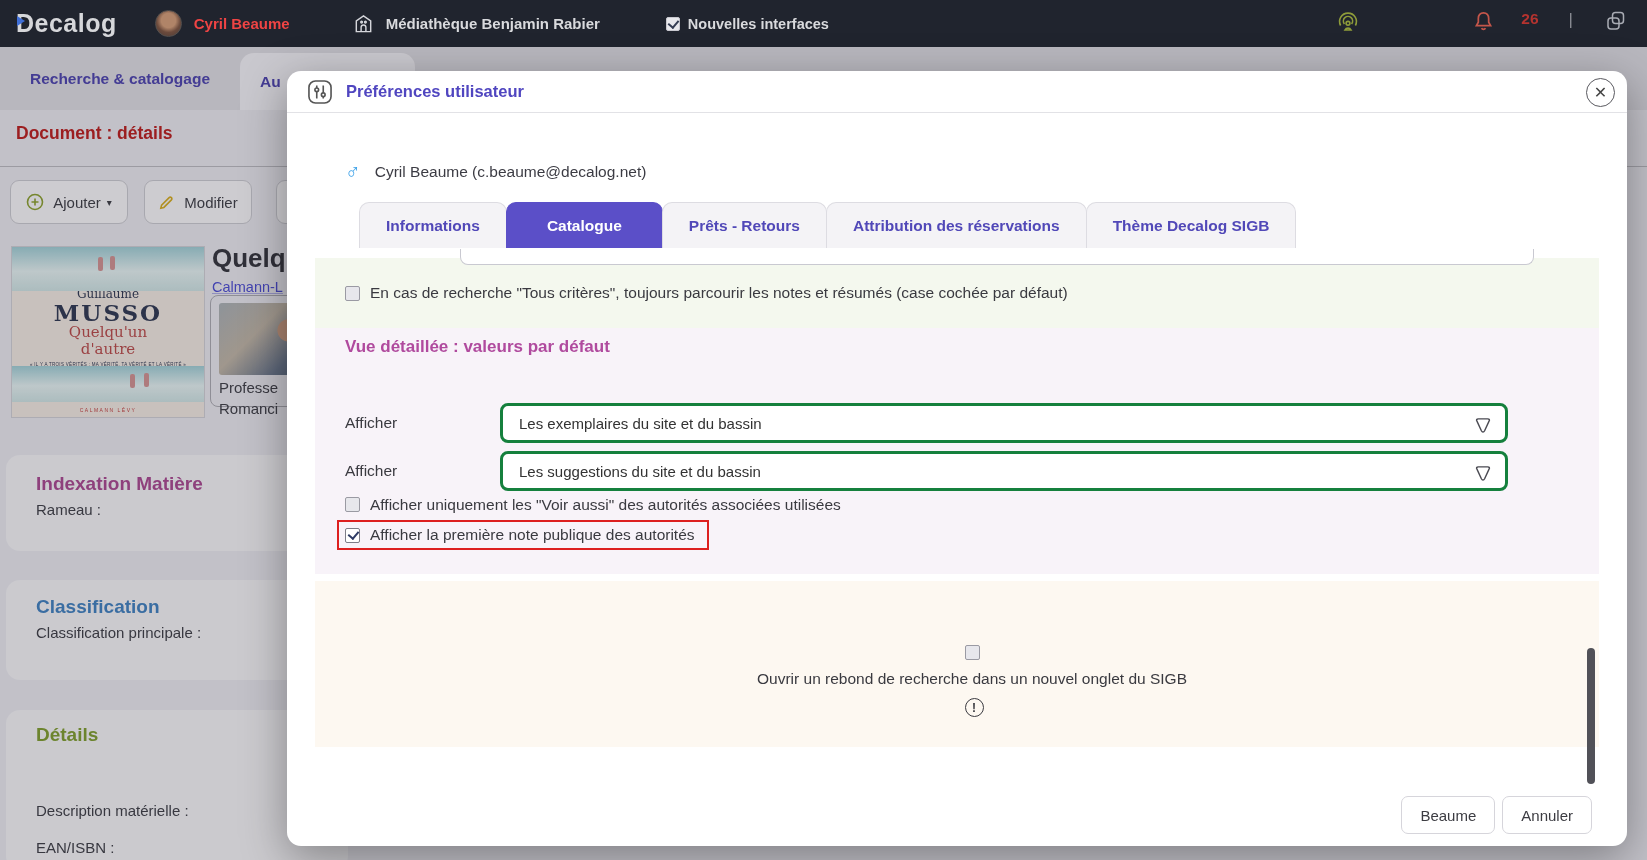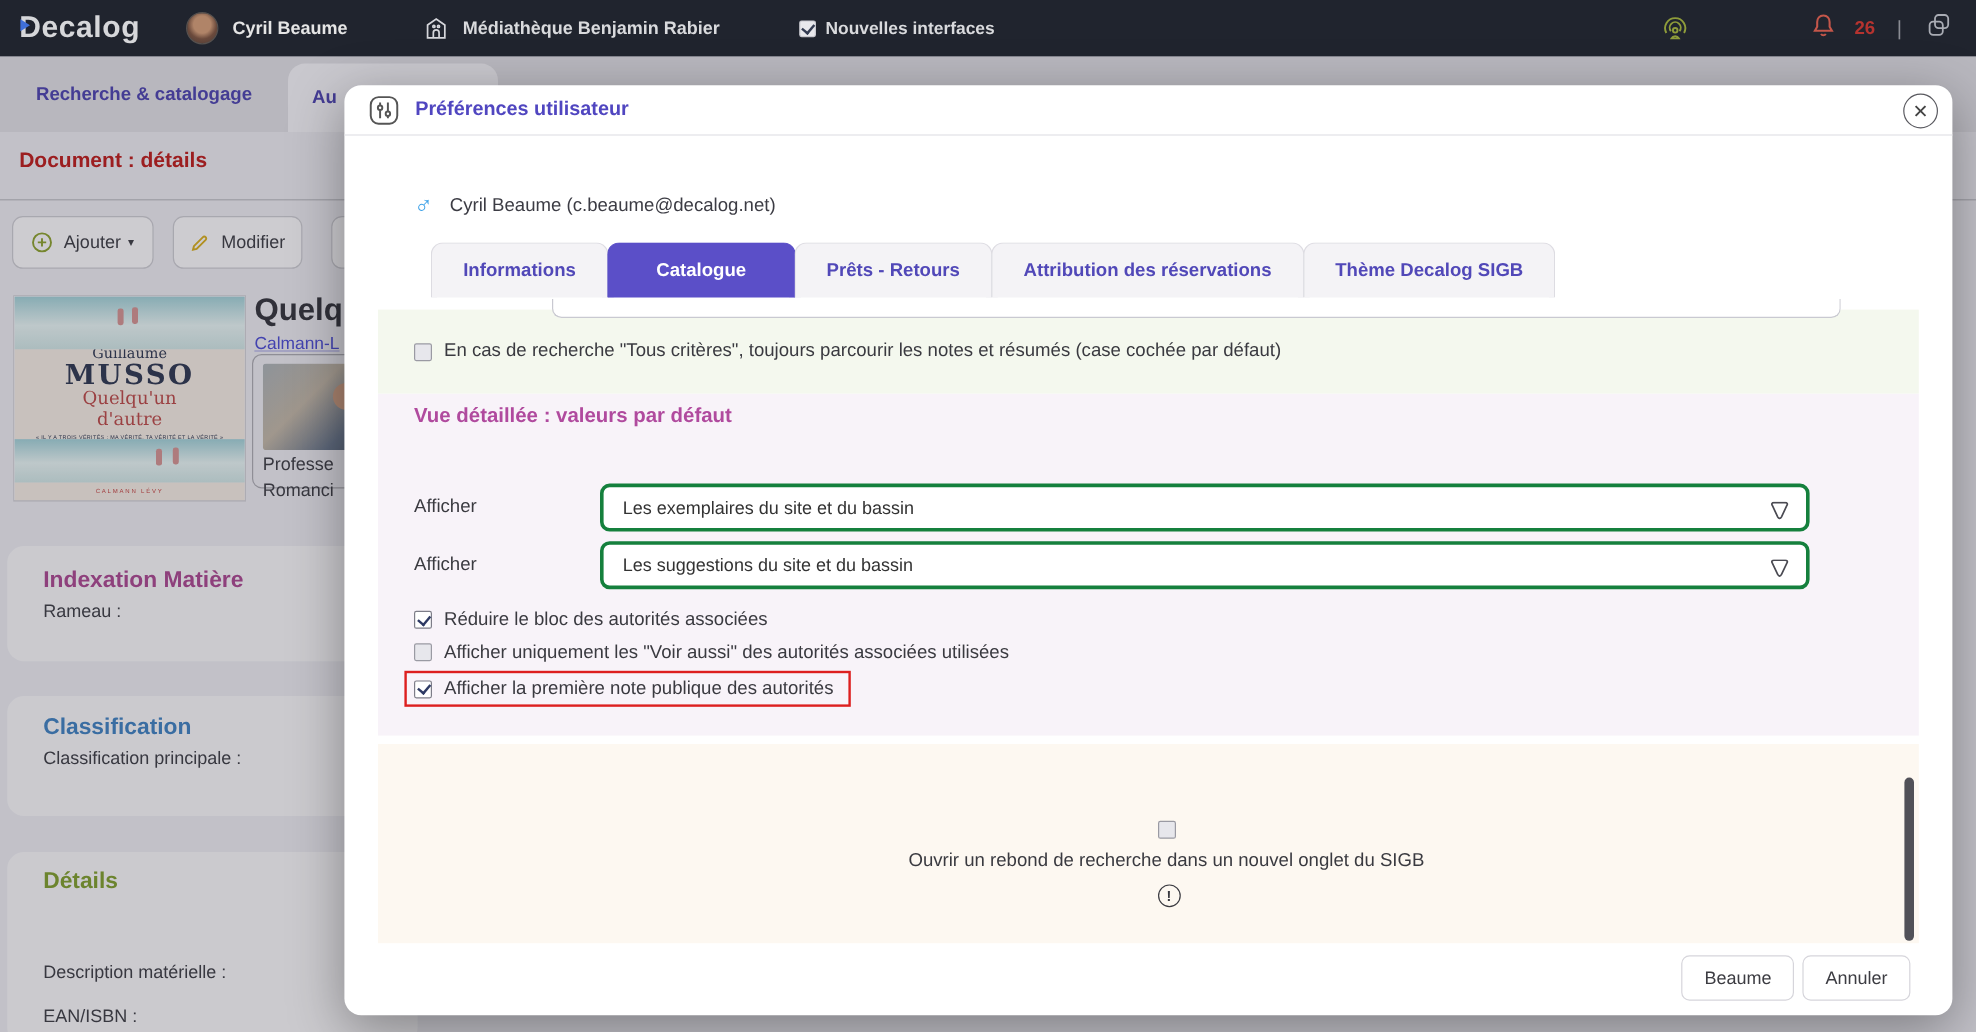--- a/index.html
+++ b/index.html
@@ -10,26 +10,26 @@
   
   .header { position:absolute; top:0; left:0; width:100%; height:47px; background:#20242e;
             display:flex; align-items:center; z-index:3; }
   .logo { position:relative; margin-left:16px; font-size:25px; font-weight:700; letter-spacing:.5px;
           color:#d6d7da; display:flex; align-items:center; }
   .logo-tri { position:absolute; left:1px; top:7px; width:0; height:0;
               border-left:8px solid #3f6fd8; border-top:5px solid transparent; border-bottom:5px solid transparent; }
   .avatar { width:27px; height:27px; border-radius:50%; margin-left:38px;
             background:radial-gradient(circle at 50% 38%, #b08468 0 36%, #6b4a3c 60%, #4a3a36 100%);
             border:1px solid #55504e; }
-  .h-user { margin-left:12px; color:#e5e5e5; font-weight:700; font-size:15px; }
+  .h-user { margin-left:12px; color:#ef4444; font-weight:700; font-size:15px; }
   .h-lib-icon { margin-left:62px; display:flex; }
   .h-lib { margin-left:11px; color:#d9dadd; font-weight:700; font-size:15px; }
   .h-chk-wrap { margin-left:66px; display:flex; align-items:center; gap:8px; }
   .h-chk-label { color:#d9dadd; font-weight:700; font-size:14.5px; }
-  .h-right { margin-left:auto; display:flex; align-items:center; margin-right:20px; gap:4px; }
+  .h-right { margin-left:auto; display:flex; margin-right:20px; gap:16px; }
   .h-count { color:#b5332f; font-weight:700; font-size:15.5px; margin:0 14px 0 10px; }
   .h-pipe { color:#8a8c94; font-size:17px; margin-right:16px; font-weight:400; }
   .icon-gap { margin-right:96px; display:flex; }
 
   
   .cb { position:relative; display:inline-block; width:15px; height:15px; border-radius:2px;
         flex:none; }
   .cb.unchecked { background:#e7e7ec; border:1.5px solid #9a9aa3; }
   .cb.checked { background:#ffffff; border:1.5px solid #7d7d88; }
   .cb.checked::after { content:""; position:absolute; left:3.5px; top:0.5px; width:5px; height:8px;
@@ -327,24 +327,20 @@
           <div class="sel-box">
             <span>Les suggestions du site et du bassin</span>
             <span class="sel-arrow">
               <svg width="18" height="16" viewBox="0 0 20 18" fill="none" stroke="#4a4a52" stroke-width="1.6">
                 <path d="M3.2 3.6 C2.1 1.9 3.1 1 4.6 1 L15.4 1 C16.9 1 17.9 1.9 16.8 3.6 L11.8 14.3 C10.8 16.3 9.2 16.3 8.2 14.3 Z"></path>
               </svg>
             </span>
           </div>
         </div>
 
-        <div class="row-cb cbrow1">
-          <span class="cb checked"></span>
-          <span>Réduire le bloc des autorités associées</span>
-        </div>
         <div class="row-cb cbrow2">
           <span class="cb unchecked"></span>
           <span>Afficher uniquement les "Voir aussi" des autorités associées utilisées</span>
         </div>
         <div class="hl-row">
           <span class="cb checked"></span>
           <span>Afficher la première note publique des autorités</span>
         </div>
       </div>
 

